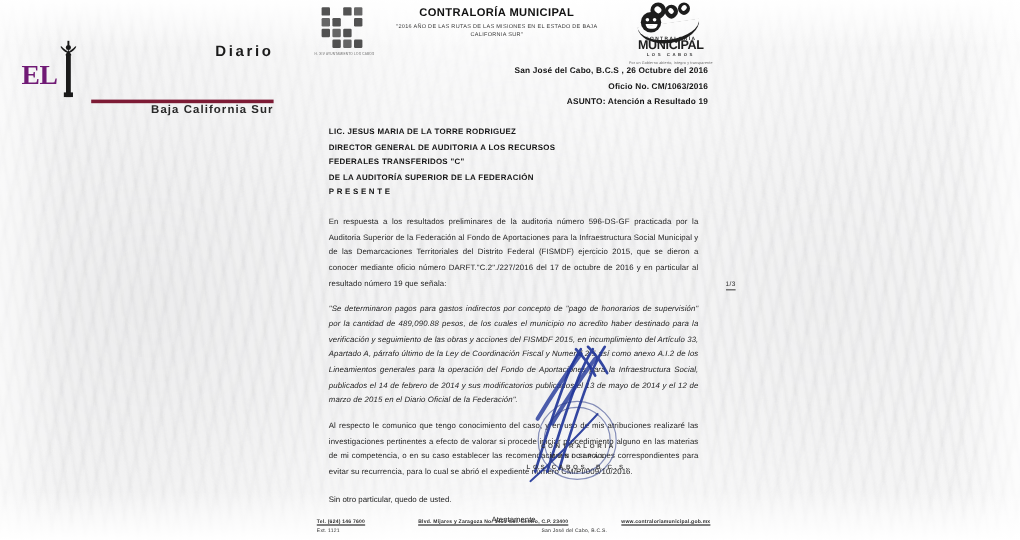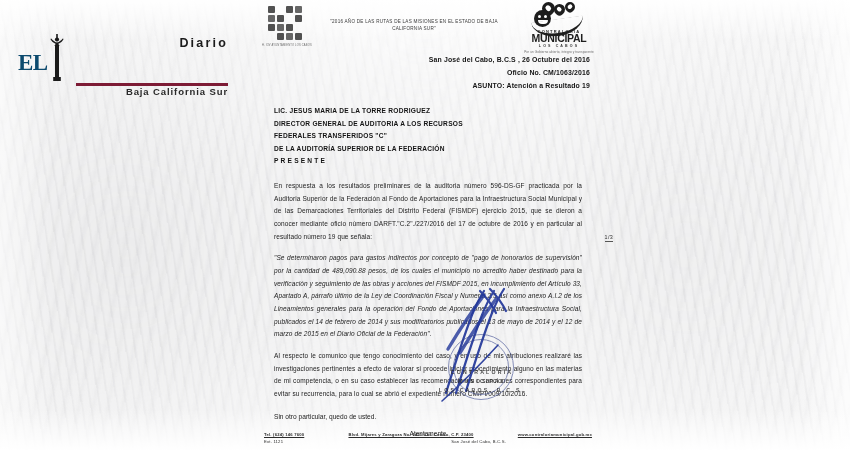--- a/index.html
+++ b/index.html
@@ -61,21 +61,21 @@
 
   
   #masthead{
     position:absolute;left:18px;top:36px;width:212px;height:66px;
     z-index:6;
   }
   .mh-row{position:relative;height:44px;}
   .mh-el{
     position:absolute;left:0;top:14px;
     font-family:"Liberation Serif",serif;
-    font-weight:700;font-size:23px;letter-spacing:-.5px;color:#0c4a6e;
+    font-weight:700;font-size:23px;letter-spacing:-.5px;color:#701a75;
   }
   .mh-angel{
     position:absolute;left:31px;top:-3px;width:16px;height:48px;
   }
   .mh-main{
     position:absolute;left:34px;top:7px;
     font-family:"Liberation Serif",serif;
     font-weight:700;font-size:33px;letter-spacing:-1.3px;color:#141414;
     line-height:1;
   }
@@ -250,20 +250,21 @@
           <i></i>
           <i class="l"></i>
           <i class="o"></i>
         <i class="o"></i>
           <i class="l"></i>
           <i></i>
           <i class="l"></i>
       </div>
       <div class="seal-left-cap">H. XIV AYUNTAMIENTO LOS CABOS</div>
 
+      <div class="hdr-title">CONTRALORÍA MUNICIPAL</div>
       <div class="hdr-lema">"2016 AÑO DE LAS RUTAS DE LAS MISIONES EN EL ESTADO DE BAJA CALIFORNIA SUR"</div>
 
       <div class="logo-cm">
         <div class="gfx">
           <span class="pin p1">
               <i></i>
             </span>
           <span class="pin p2">
               <i></i>
             </span>

